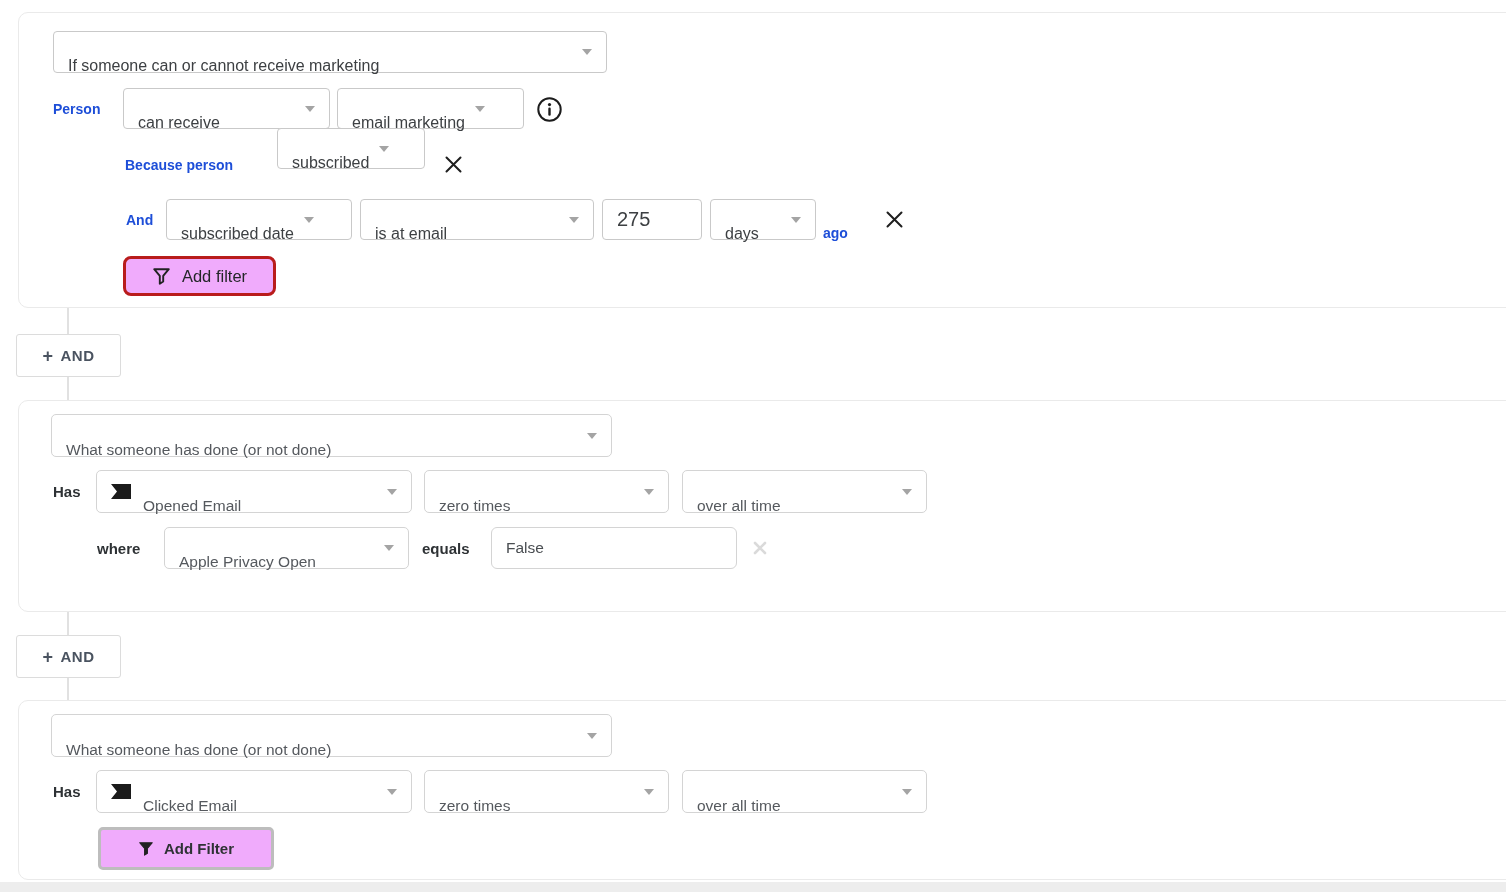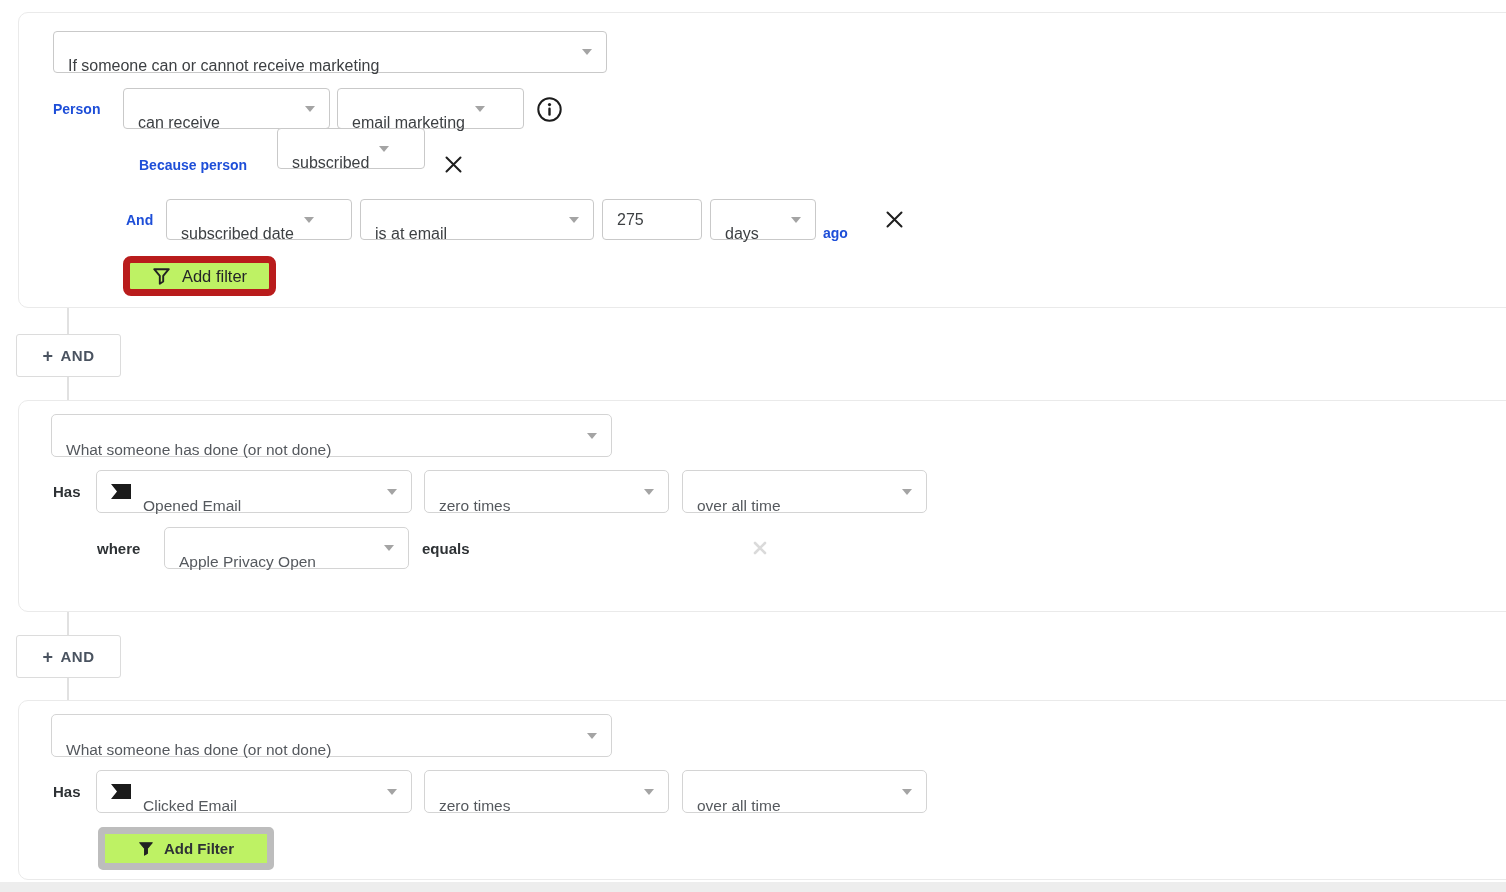--- a/index.html
+++ b/index.html
@@ -14,25 +14,25 @@
   .caret{width:0;height:0;border-left:5px solid transparent;border-right:5px solid transparent;
          border-top:6px solid #a4a4a4;flex:none;}
   .end{margin-left:auto;}
   .inline{margin-left:10px;}
   .txt{white-space:nowrap;overflow:hidden;margin-top:28px;}
 
   .lbl{position:absolute;display:flex;align-items:center;font-weight:600;color:#1d4ed8;font-size:14px;white-space:nowrap;}
   .lbl2{font-size:15px;font-weight:700;color:#2e3235;}
 
   .inp{position:absolute;box-sizing:border-box;border:1px solid #c9c9c9;border-radius:4px;background:#fff;
-       padding:0 14px;font-size:16px;color:#3d4043;font-family:inherit;outline:none;}
+       padding:0 14px;font-size:20px;color:#3d4043;font-family:inherit;outline:none;}
   .inp2{border-color:#d4d4d4;border-radius:6px;font-size:15.5px;color:#4a4e52;}
 
-  .btn{position:absolute;display:flex;align-items:center;justify-content:center;gap:11px;background:#bef264;
-       border:7px solid #b91c1c;border-radius:8px;font-size:16.5px;color:#242628;cursor:pointer;box-sizing:border-box;}
+  .btn{position:absolute;display:flex;align-items:center;justify-content:center;gap:11px;background:#f0abfc;
+       border:3px solid #b91c1c;border-radius:8px;font-size:16.5px;color:#242628;cursor:pointer;box-sizing:border-box;}
   .btn2{border-radius:5px;border-color:#bdbdbd;font-weight:700;font-size:15px;color:#2e3235;gap:10px;}
 
   .and-btn{position:absolute;display:flex;align-items:center;justify-content:center;gap:7px;background:#fff;
        border:1px solid #dcdcdc;border-radius:3px;font-weight:700;font-size:15px;color:#4a5360;
        letter-spacing:0.5px;z-index:3;cursor:pointer;box-sizing:border-box;}
   .plus{font-size:18px;font-weight:700;line-height:1;}
 
   .icon{flex:none;display:inline-flex;align-items:center;justify-content:center;}
   .xicon{position:absolute;cursor:pointer;}
   .flag{width:20px;height:15px;background:#1b1b1b;margin-right:12px;
@@ -64,21 +64,21 @@
     </div>
 
     <span class="info icon" style="left:517px;top:83px;">
       <svg width="27" height="27" viewBox="0 0 27 27">
         <circle cx="13.5" cy="13.5" r="11.2" fill="none" stroke="#1c1c1c" stroke-width="2"></circle>
         <circle cx="13.5" cy="8.6" r="1.6" fill="#1c1c1c"></circle>
         <rect x="12.3" y="11.6" width="2.4" height="8.2" rx="1.1" fill="#1c1c1c"></rect>
       </svg>
     </span>
 
-    <div class="lbl" style="left:120px;top:131px;height:41px;">Because person</div>
+    <div class="lbl" style="left:106px;top:131px;height:41px;">Because person</div>
 
     <div class="dd" style="left:258px;top:115px;width:148px;height:41px;">
       <span class="txt">subscribed</span>
       <span class="caret inline"></span>
     </div>
 
     <span class="xicon icon" style="left:424px;top:141px;">
       <svg width="21" height="21" viewBox="0 0 21 21">
           <path d="M3.5 3.5L17.5 17.5M17.5 3.5L3.5 17.5" stroke="#1f1f1f" stroke-width="2" stroke-linecap="round"></path>
         </svg>
@@ -154,20 +154,21 @@
 
     <div class="lbl lbl2" style="left:78px;top:126px;height:42px;">where</div>
 
     <div class="dd dd2" style="left:145px;top:126px;width:245px;height:42px;">
       <span class="txt">Apple Privacy Open</span>
       <span class="caret end"></span>
     </div>
 
     <div class="lbl lbl2" style="left:403px;top:126px;height:42px;">equals</div>
 
+    <input class="inp inp2" style="left: 472px; top: 126px; width: 246px; height: 42px;" value="False">
 
     <span class="xicon icon" style="left:733px;top:139px;">
       <svg width="16" height="16" viewBox="0 0 16 16">
           <path d="M3 3L13 13M13 3L3 13" stroke="#dadada" stroke-width="2.6" stroke-linecap="round"></path>
         </svg>
     </span>
   </section>
 
   <div class="vline" style="left:67px;top:612px;height:88px;"></div>
   <button class="and-btn" style="left:16px;top:635px;width:105px;height:43px;">

